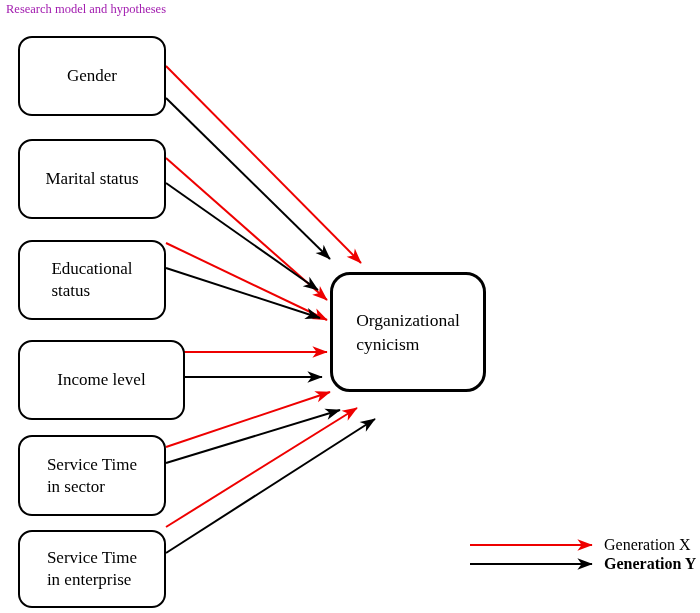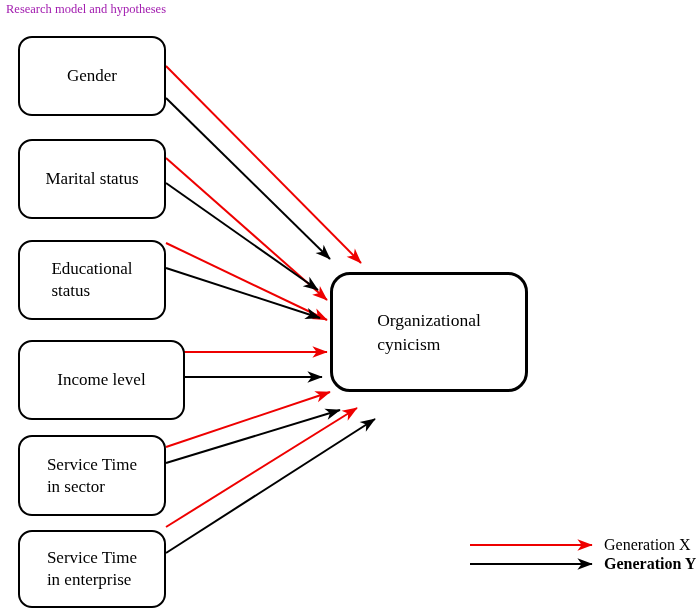--- a/index.html
+++ b/index.html
@@ -129,21 +129,21 @@
       <span>in sector</span>
     </span>
   </div>
   <div class="node" style="left: 18px; top: 530px; width: 148px; height: 78px;">
     <span>
       <span>Service Time</span><br>
       <span>in enterprise</span>
     </span>
   </div>
 
-  <div class="node center" style="left: 330px; top: 272px; width: 198px; height: 120px;">
+  <div class="node center" style="left: 330px; top: 272px; width: 156px; height: 120px;">
     <span>
       <span>Organizational</span><br>
       <span>cynicism</span>
     </span>
   </div>
 
   <div class="legend-label" style="left: 604px; top: 538px;">Generation  X</div>
   <div class="legend-label" style="left: 604px; top: 557px; font-weight: bold;">Generation  Y</div>
 
 </div>

